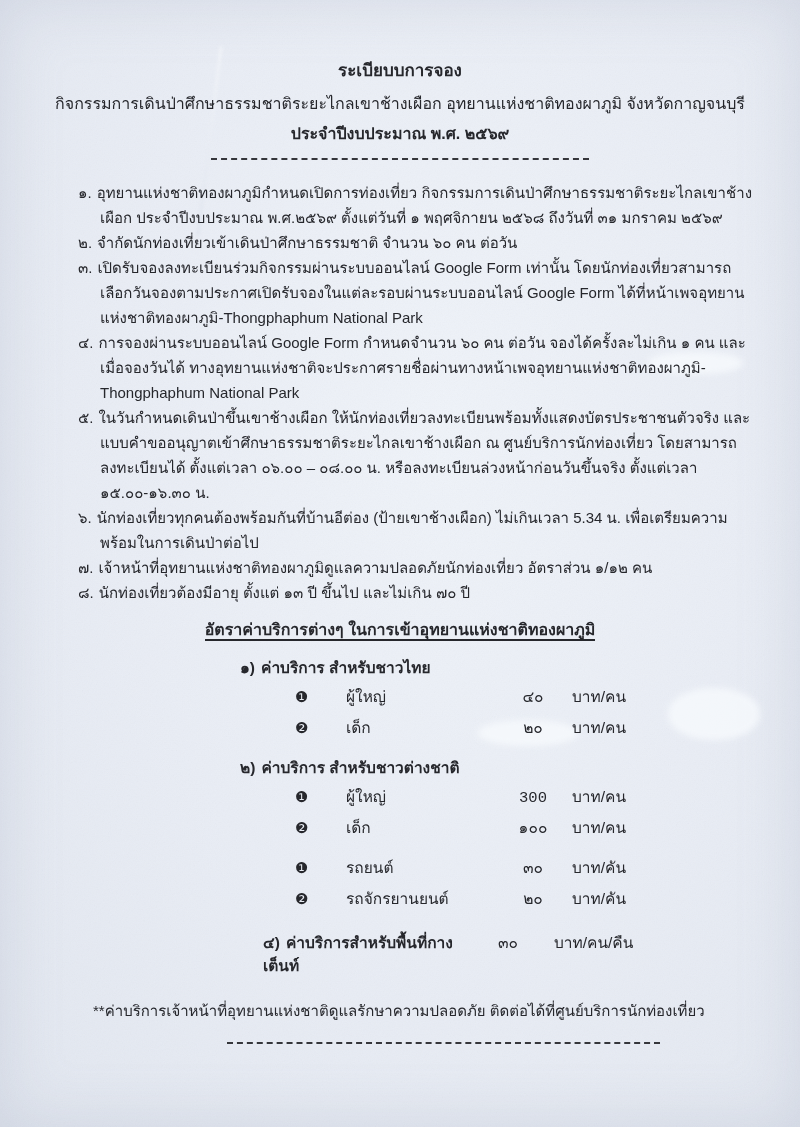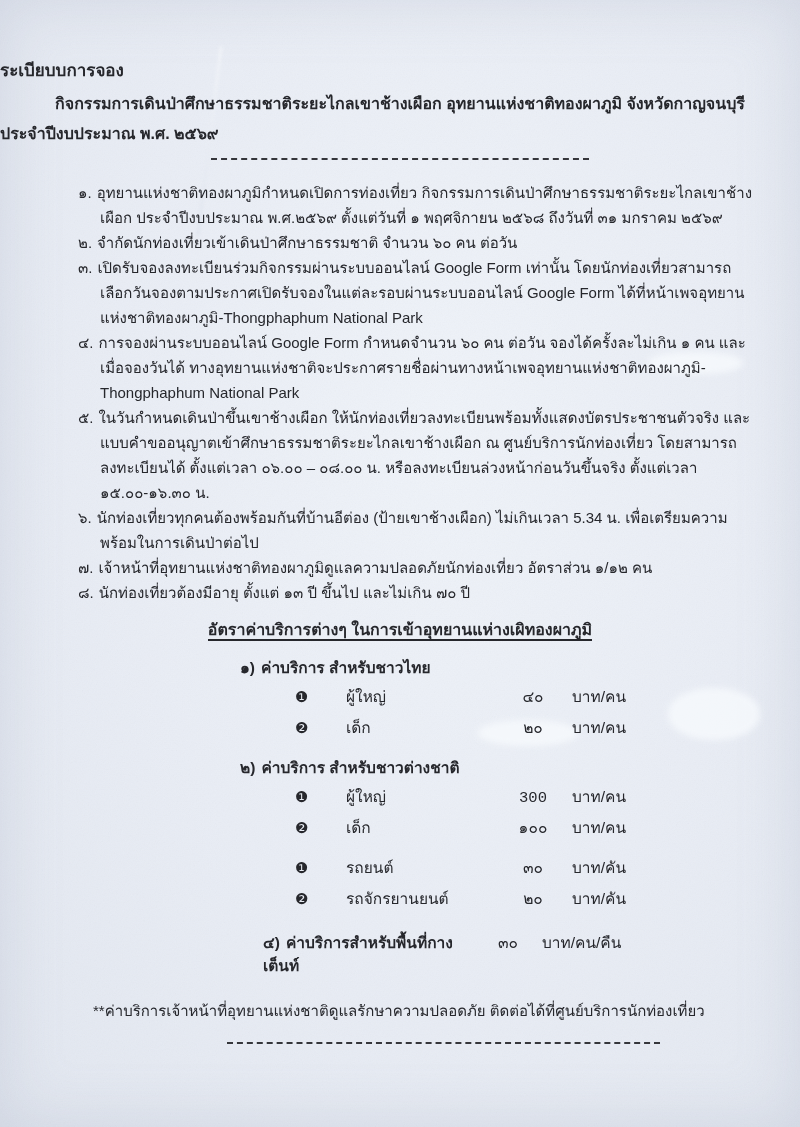--- a/index.html
+++ b/index.html
@@ -15,23 +15,23 @@
     box-shadow:inset 0 0 60px rgba(150,160,185,.25);
   }
   .noise { position:absolute; inset:0; width:100%; height:100%; pointer-events:none; }
   .patch { position:absolute; background:#f7fafd; border-radius:48%; filter:blur(3px); opacity:.8; pointer-events:none; }
   .crease { position:absolute; left:208px; top:46px; width:3px; height:190px; pointer-events:none;
     background:linear-gradient(180deg, rgba(255,255,255,.75), rgba(205,213,227,.55));
     transform:rotate(7deg); filter:blur(1.5px); opacity:.55; }
 
   .content { position:relative; padding-top:60px; }
 
-  .title1 { font-weight:bold; font-size:17px; line-height:22px; }
-  .title2 { text-align:center; font-weight:bold; font-size:16px; line-height:21px; margin-top:11px; padding:0 30px; }
-  .title3 { font-weight:bold; font-size:16px; line-height:21px; margin-top:9px; }
+  .title1 { text-align:center; font-weight:bold; font-size:17px; line-height:22px; }
+  .title2 { text-align:center; font-weight:normal; font-size:16px; line-height:21px; margin-top:11px; padding:0 30px; }
+  .title3 { text-align:center; font-weight:bold; font-size:16px; line-height:21px; margin-top:9px; }
 
   .sep-top { width:378px; margin:14px auto 0; border-top:2px dashed #35363b; height:0; }
   .sep-bottom { width:433px; margin:18px 0 0 227px; border-top:2px dashed #35363b; height:0; }
 
   .rules { margin:20px 48px 0 78px; font-size:15px; line-height:25px; }
   .rule { margin:0; padding-left:22px; text-indent:-22px; }
   .rule .num { margin-right:5px; }
 
   .fees-heading { text-align:center; margin-top:14px; font-size:16px; line-height:22px; }
   .fees-heading span { font-weight:bold; border-bottom:2px solid #26272c; padding-bottom:1px; }
@@ -42,21 +42,21 @@
   .fee-row { display:flex; margin-top:6px; padding-left:55px; align-items:baseline; }
   .fee-bullet { width:27px; font-size:15px; }
   .fee-label { width:148px;margin-left:24px; }
   .fee-price { width:78px; text-align:center;font-family:Liberation Mono, monospace; }
   .fee-unit { }
 
   .camp-row { display:flex; margin:19px 0 0 263px; font-size:15.5px; line-height:23px; align-items:baseline; }
   .camp-title { font-weight:bold; width:215px; }
   .camp-title .gno { margin-right:6px; }
   .camp-price { width:60px; text-align:center; }
-  .camp-unit { margin-left:4px; }
+  .camp-unit { margin-left:16px; }
 
   .notes { margin:21px 40px 0 93px; font-size:15px; line-height:26px; }
   .note { margin:0; }
 </style>
 </head>
 <body>
 
 <div class="page">
 
   <svg class="noise" xmlns="http://www.w3.org/2000/svg">
@@ -84,21 +84,21 @@
       <p class="rule"><span class="num">๒.</span><span>จำกัดนักท่องเที่ยวเข้าเดินป่าศึกษาธรรมชาติ จำนวน ๖๐ คน ต่อวัน</span></p>
       <p class="rule"><span class="num">๓.</span><span>เปิดรับจองลงทะเบียนร่วมกิจกรรมผ่านระบบออนไลน์ Google Form เท่านั้น โดยนักท่องเที่ยวสามารถเลือกวันจองตามประกาศเปิดรับจองในแต่ละรอบผ่านระบบออนไลน์ Google Form ได้ที่หน้าเพจอุทยานแห่งชาติทองผาภูมิ-Thongphaphum National Park</span></p>
       <p class="rule"><span class="num">๔.</span><span>การจองผ่านระบบออนไลน์ Google Form กำหนดจำนวน ๖๐ คน ต่อวัน จองได้ครั้งละไม่เกิน ๑ คน และเมื่อจองวันได้ ทางอุทยานแห่งชาติจะประกาศรายชื่อผ่านทางหน้าเพจอุทยานแห่งชาติทองผาภูมิ-Thongphaphum National Park</span></p>
       <p class="rule"><span class="num">๕.</span><span>ในวันกำหนดเดินป่าขึ้นเขาช้างเผือก ให้นักท่องเที่ยวลงทะเบียนพร้อมทั้งแสดงบัตรประชาชนตัวจริง และแบบคำขออนุญาตเข้าศึกษาธรรมชาติระยะไกลเขาช้างเผือก ณ ศูนย์บริการนักท่องเที่ยว โดยสามารถลงทะเบียนได้ ตั้งแต่เวลา ๐๖.๐๐ – ๐๘.๐๐ น. หรือลงทะเบียนล่วงหน้าก่อนวันขึ้นจริง ตั้งแต่เวลา ๑๕.๐๐-๑๖.๓๐ น.</span></p>
       <p class="rule"><span class="num">๖.</span><span>นักท่องเที่ยวทุกคนต้องพร้อมกันที่บ้านอีต่อง (ป้ายเขาช้างเผือก) ไม่เกินเวลา 5.34 น. เพื่อเตรียมความพร้อมในการเดินป่าต่อไป</span></p>
       <p class="rule"><span class="num">๗.</span><span>เจ้าหน้าที่อุทยานแห่งชาติทองผาภูมิดูแลความปลอดภัยนักท่องเที่ยว อัตราส่วน ๑/๑๒ คน</span></p>
       <p class="rule"><span class="num">๘.</span><span>นักท่องเที่ยวต้องมีอายุ ตั้งแต่ ๑๓ ปี ขึ้นไป และไม่เกิน ๗๐ ปี</span></p>
     </div>
 
     <div class="fees-heading">
-      <span>อัตราค่าบริการต่างๆ ในการเข้าอุทยานแห่างเผิทองผาภูมิ</span>
+      <span>อัตราค่าบริการต่างๆ ในการเข้าอุทยานแห่งชาติทองผาภูมิ</span>
     </div>
 
     <div class="fee-group">
       <div class="fee-title"><span class="gno">๑)</span><span>ค่าบริการ สำหรับชาวไทย</span></div>
       <div class="fee-row">
         <span class="fee-bullet">❶</span>
         <span class="fee-label">ผู้ใหญ่</span>
         <span class="fee-price">๔๐</span>
         <span class="fee-unit">บาท/คน</span>
       </div>

